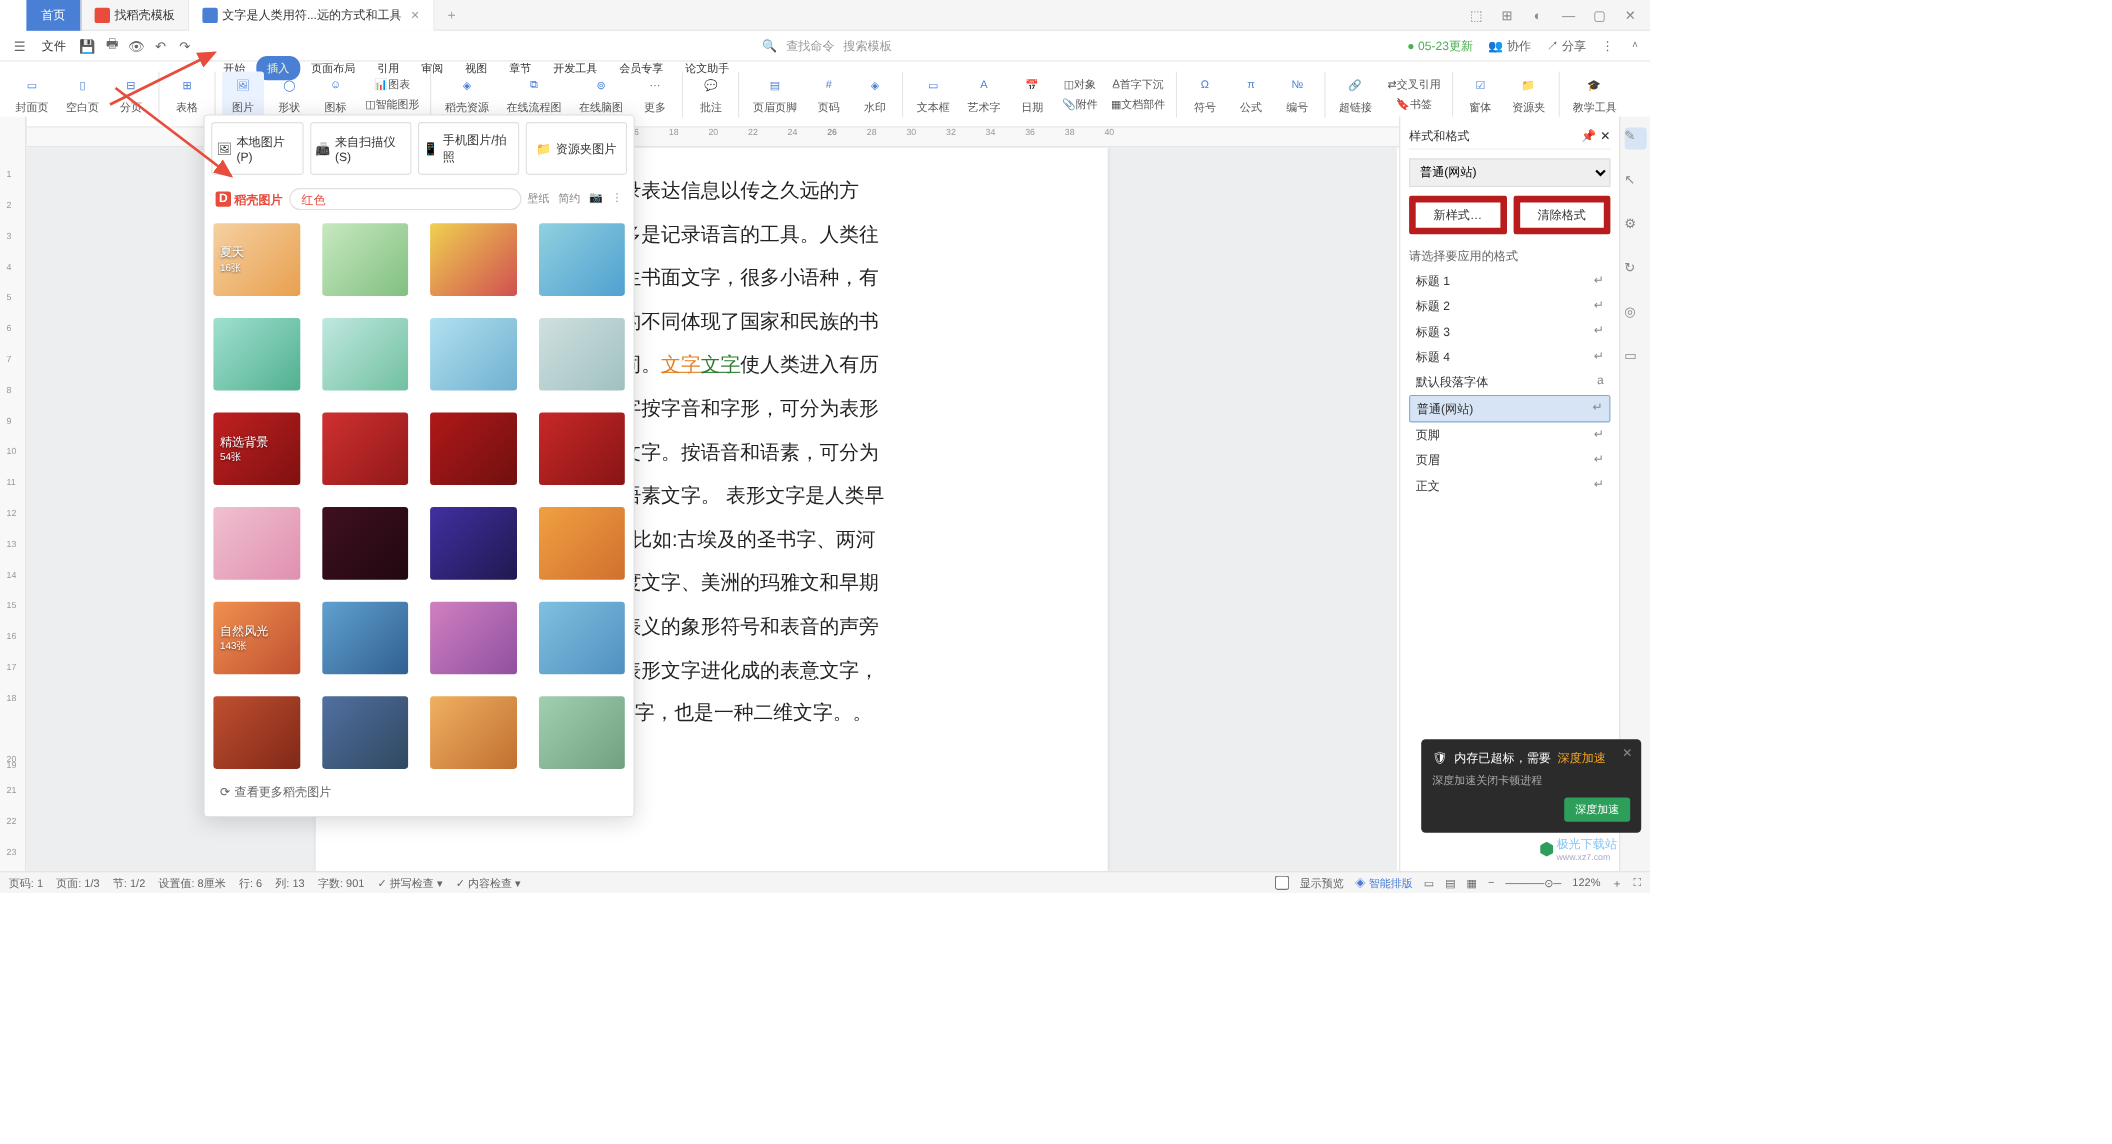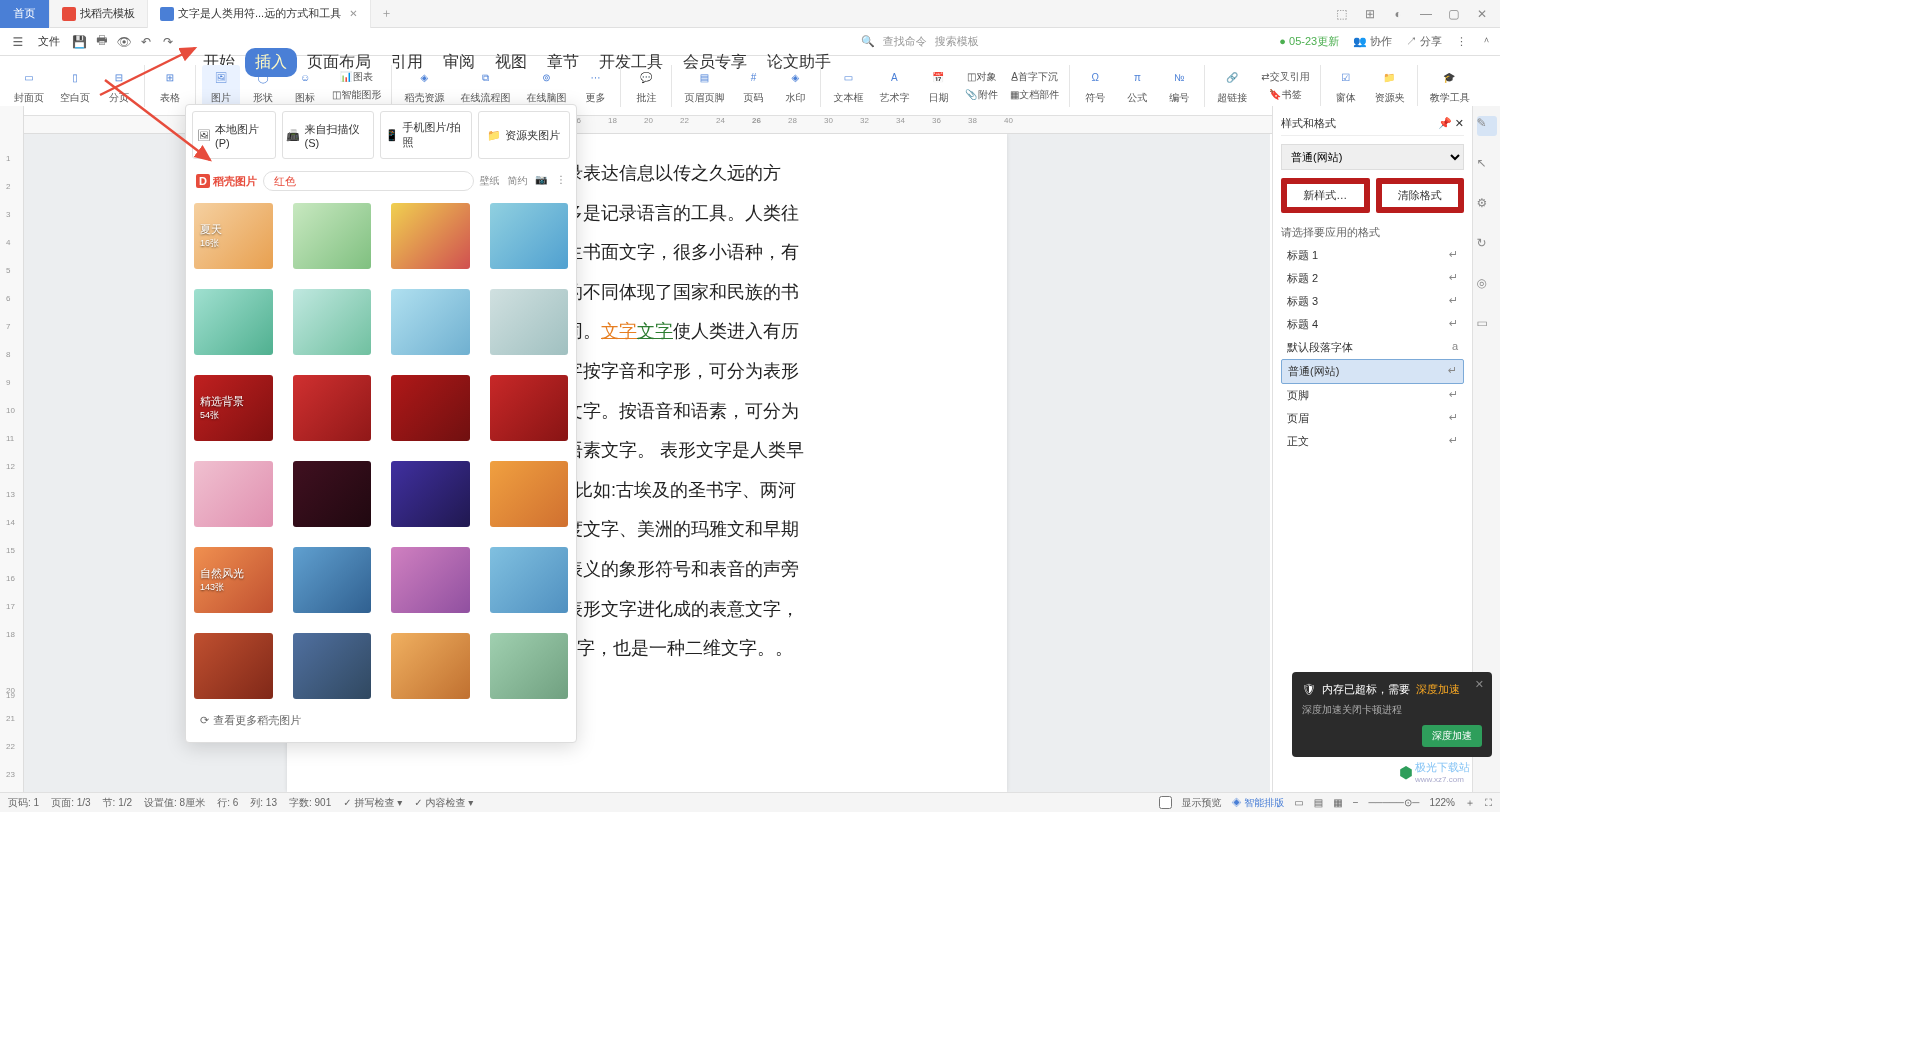--- a/index.html
+++ b/index.html
@@ -1,37 +1,37 @@
 <!DOCTYPE html>
 <html><head>
 <meta charset="utf-8">
 <style>
 * { margin: 0; padding: 0; box-sizing: border-box; font-family: "Microsoft YaHei", Arial, sans-serif; }
 body { background: #fff; width: 1500px; height: 812px; overflow: hidden; font-size: 12px; color: #333; position: relative; }
 
 
-.titlebar { height: 28px; background: #f5f5f5; display: flex; align-items: center; border-bottom: 1px solid #e0e0e0; }
+.titlebar { height: 28px; background: #f5f5f5; display: flex; align-items: center; border-bottom: 1px solid #e0e0e0; margin-left: 24px; }
 .tab { height: 28px; padding: 0 12px; display: flex; align-items: center; font-size: 11px; cursor: pointer; border-right: 1px solid #e8e8e8; justify-content: center; }
 .tab.active { background: #fff; }
 .tab.home { background: #4a7fd6; color: #fff; width: 50px; justify-content: center; }
 .tab .close { margin-left: 8px; color: #999; font-size: 10px; }
 .tab-icon { width: 14px; height: 14px; margin-right: 4px; display: inline-block; }
 .tab-icon.red { background: #e74c3c; border-radius: 2px; }
 .tab-icon.blue { background: #4a7fd6; border-radius: 2px; }
 .newtab { padding: 0 10px; color: #999; cursor: pointer; }
 .winbtns { margin-left: auto; display: flex; gap: 12px; padding-right: 10px; color: #888; }
 .winbtn { width: 16px; height: 16px; display: flex; align-items: center; justify-content: center; cursor: pointer; }
 
 
 .menubar { height: 28px; display: flex; align-items: center; padding: 0 8px; border-bottom: 1px solid #e0e0e0; background: #fff; }
 .menu-left { display: flex; align-items: center; gap: 2px; }
 .menu-btn { width: 20px; height: 20px; display: flex; align-items: center; justify-content: center; cursor: pointer; color: #666; }
 .menu-file { padding: 0 8px; font-size: 11px; cursor: pointer; }
 .menu-tabs { display: flex; margin-left: 15px; gap: 0; }
-.menu-tab { padding: 4px 10px; font-size: 16px; cursor: pointer; margin-top: 41px; }
+.menu-tab { padding: 4px 10px; font-size: 10px; cursor: pointer; margin-top: 41px; }
 .menu-tab.active { background: #4a7fd6; color: #fef9c3; border-radius: 10px; }
 .menu-search { display: flex; align-items: center; margin-left: 20px; color: #999; font-size: 11px; gap: 8px; }
 .menu-right { margin-left: auto; display: flex; align-items: center; gap: 14px; font-size: 11px; color: #666; }
 .update { color: #4caf50; }
 
 
 .ribbon { height: 60px; display: flex; align-items: center; padding: 2px 8px; border-bottom: 1px solid #e0e0e0; background: #fff; gap: 4px; }
 .rib-item { display: flex; flex-direction: column; align-items: center; justify-content: center; padding: 2px 6px; cursor: pointer; font-size: 10px; color: #555; min-width: 38px; }
 .rib-item .ic { width: 22px; height: 22px; display: flex; align-items: center; justify-content: center; color: #4a7fd6; margin-bottom: 2px; }
 .rib-item.small { min-width: auto; flex-direction: row; padding: 1px 4px; }

